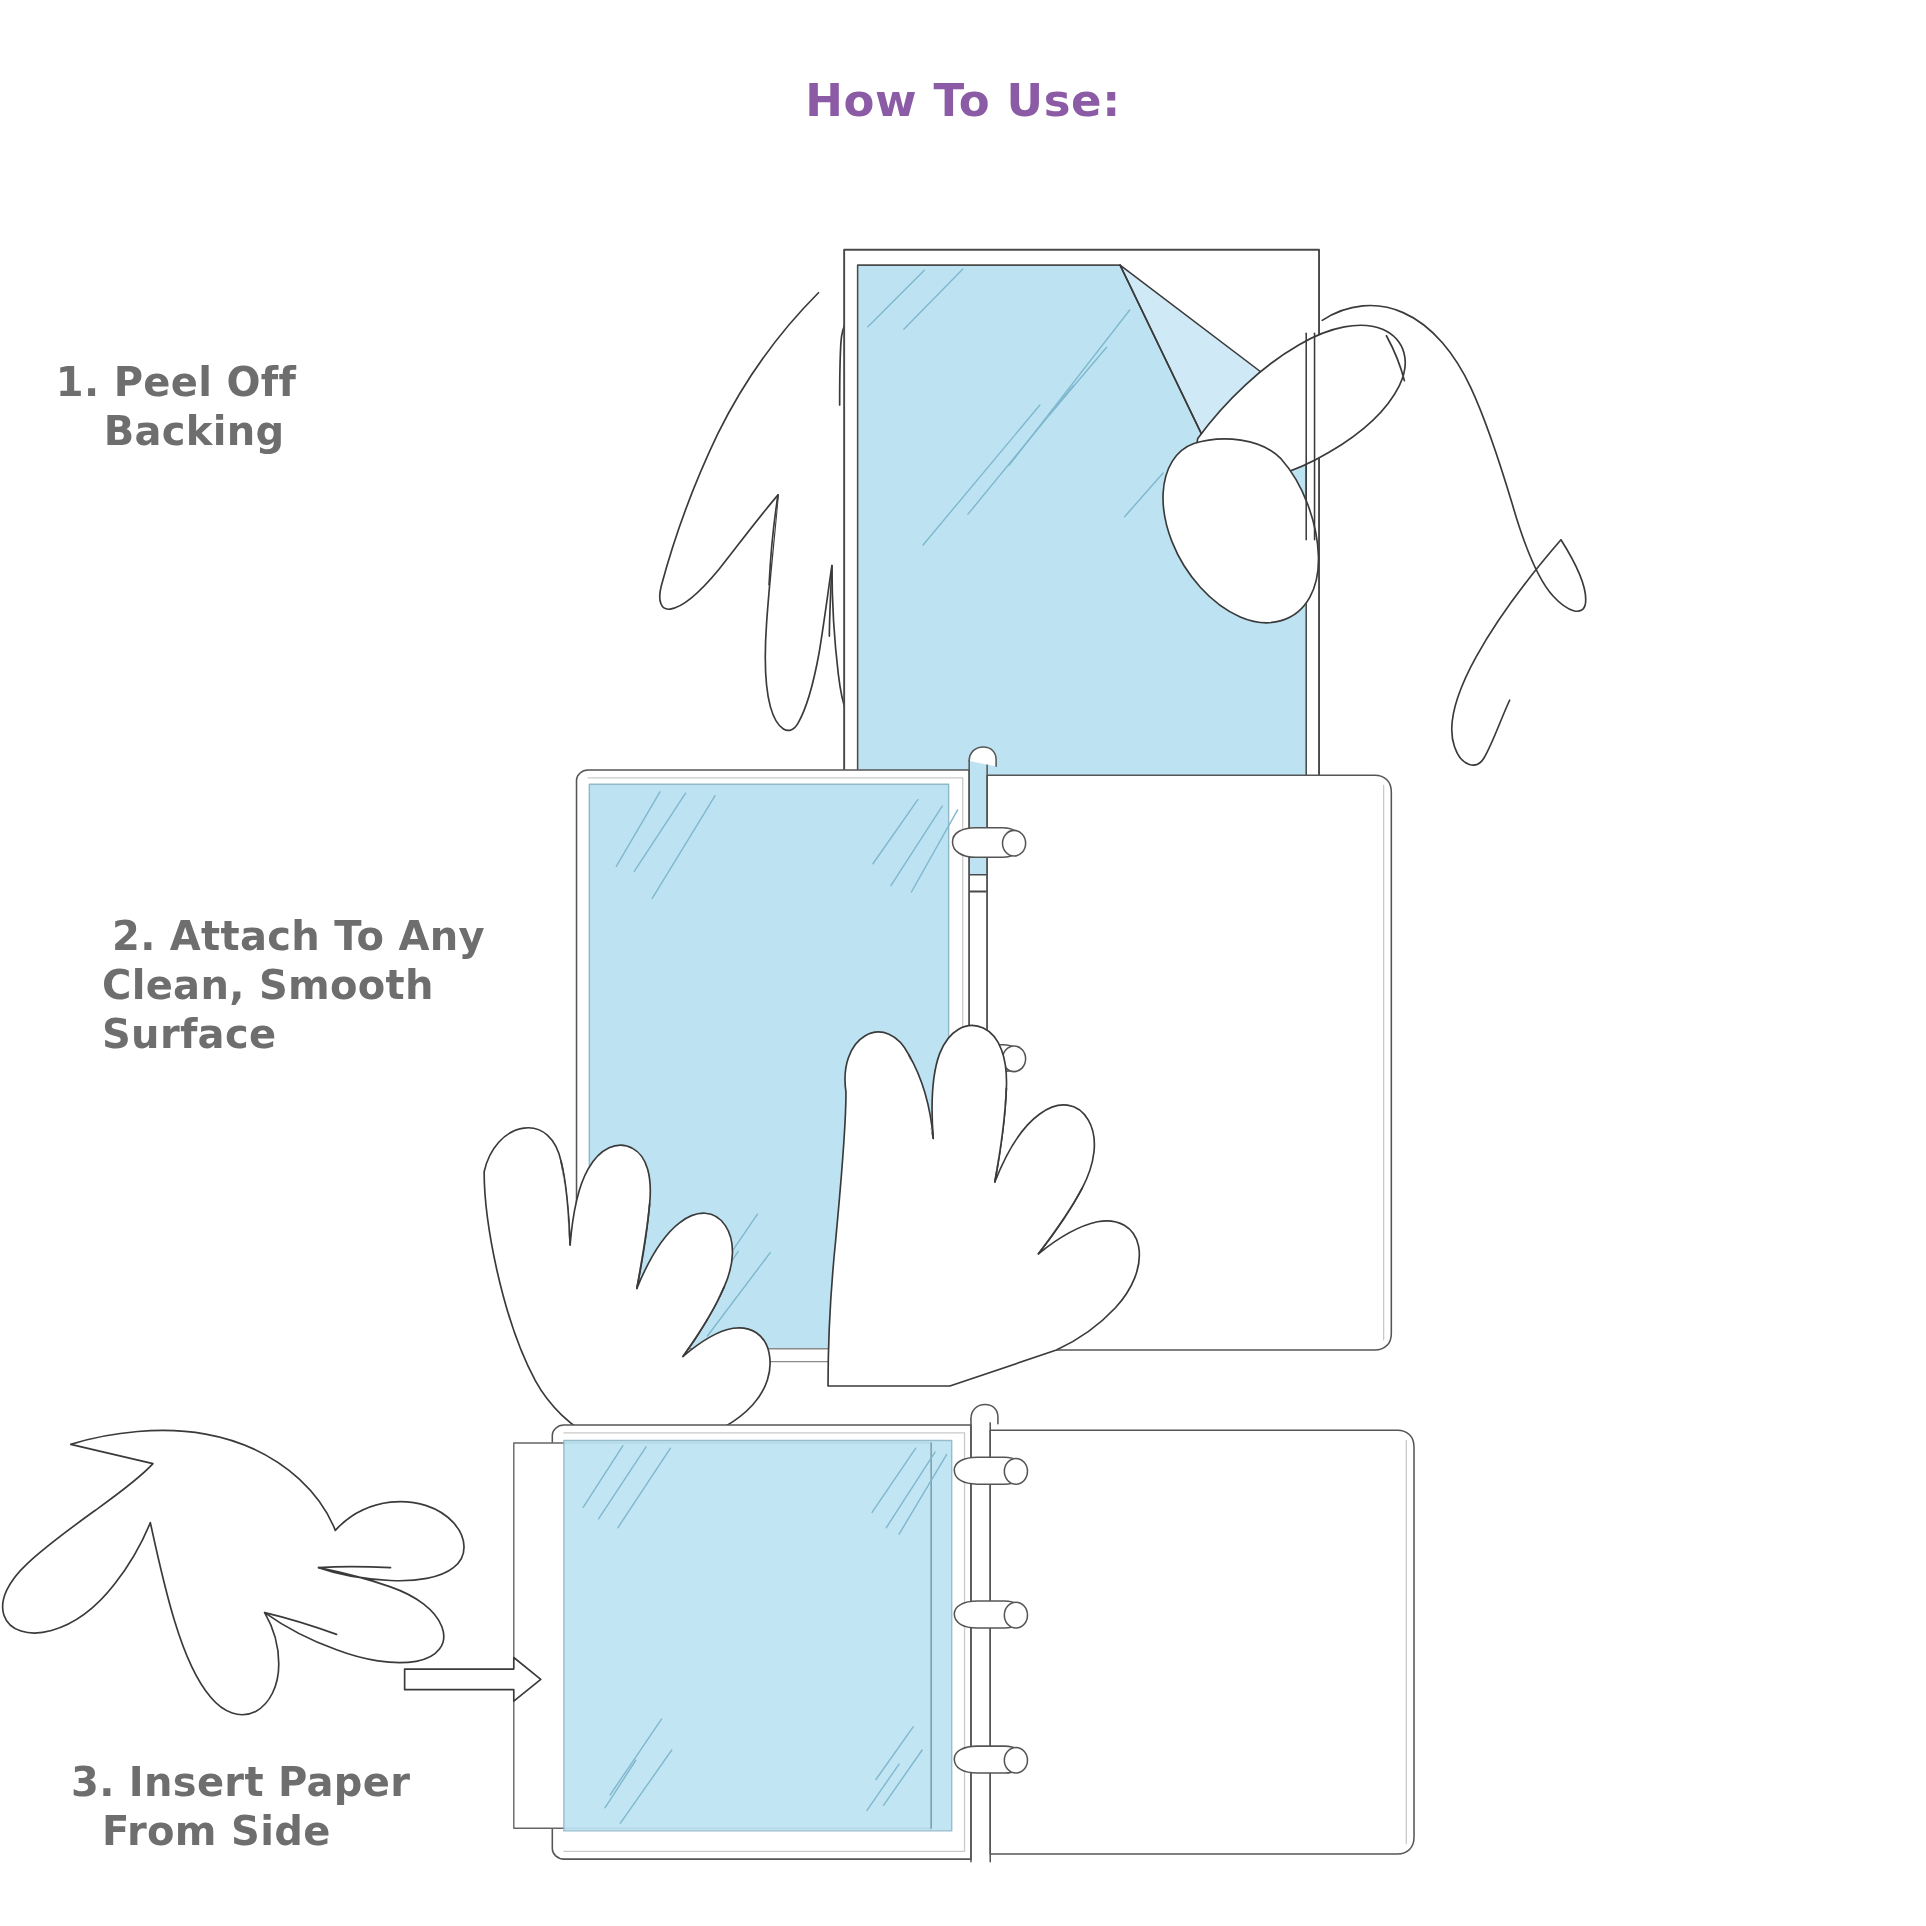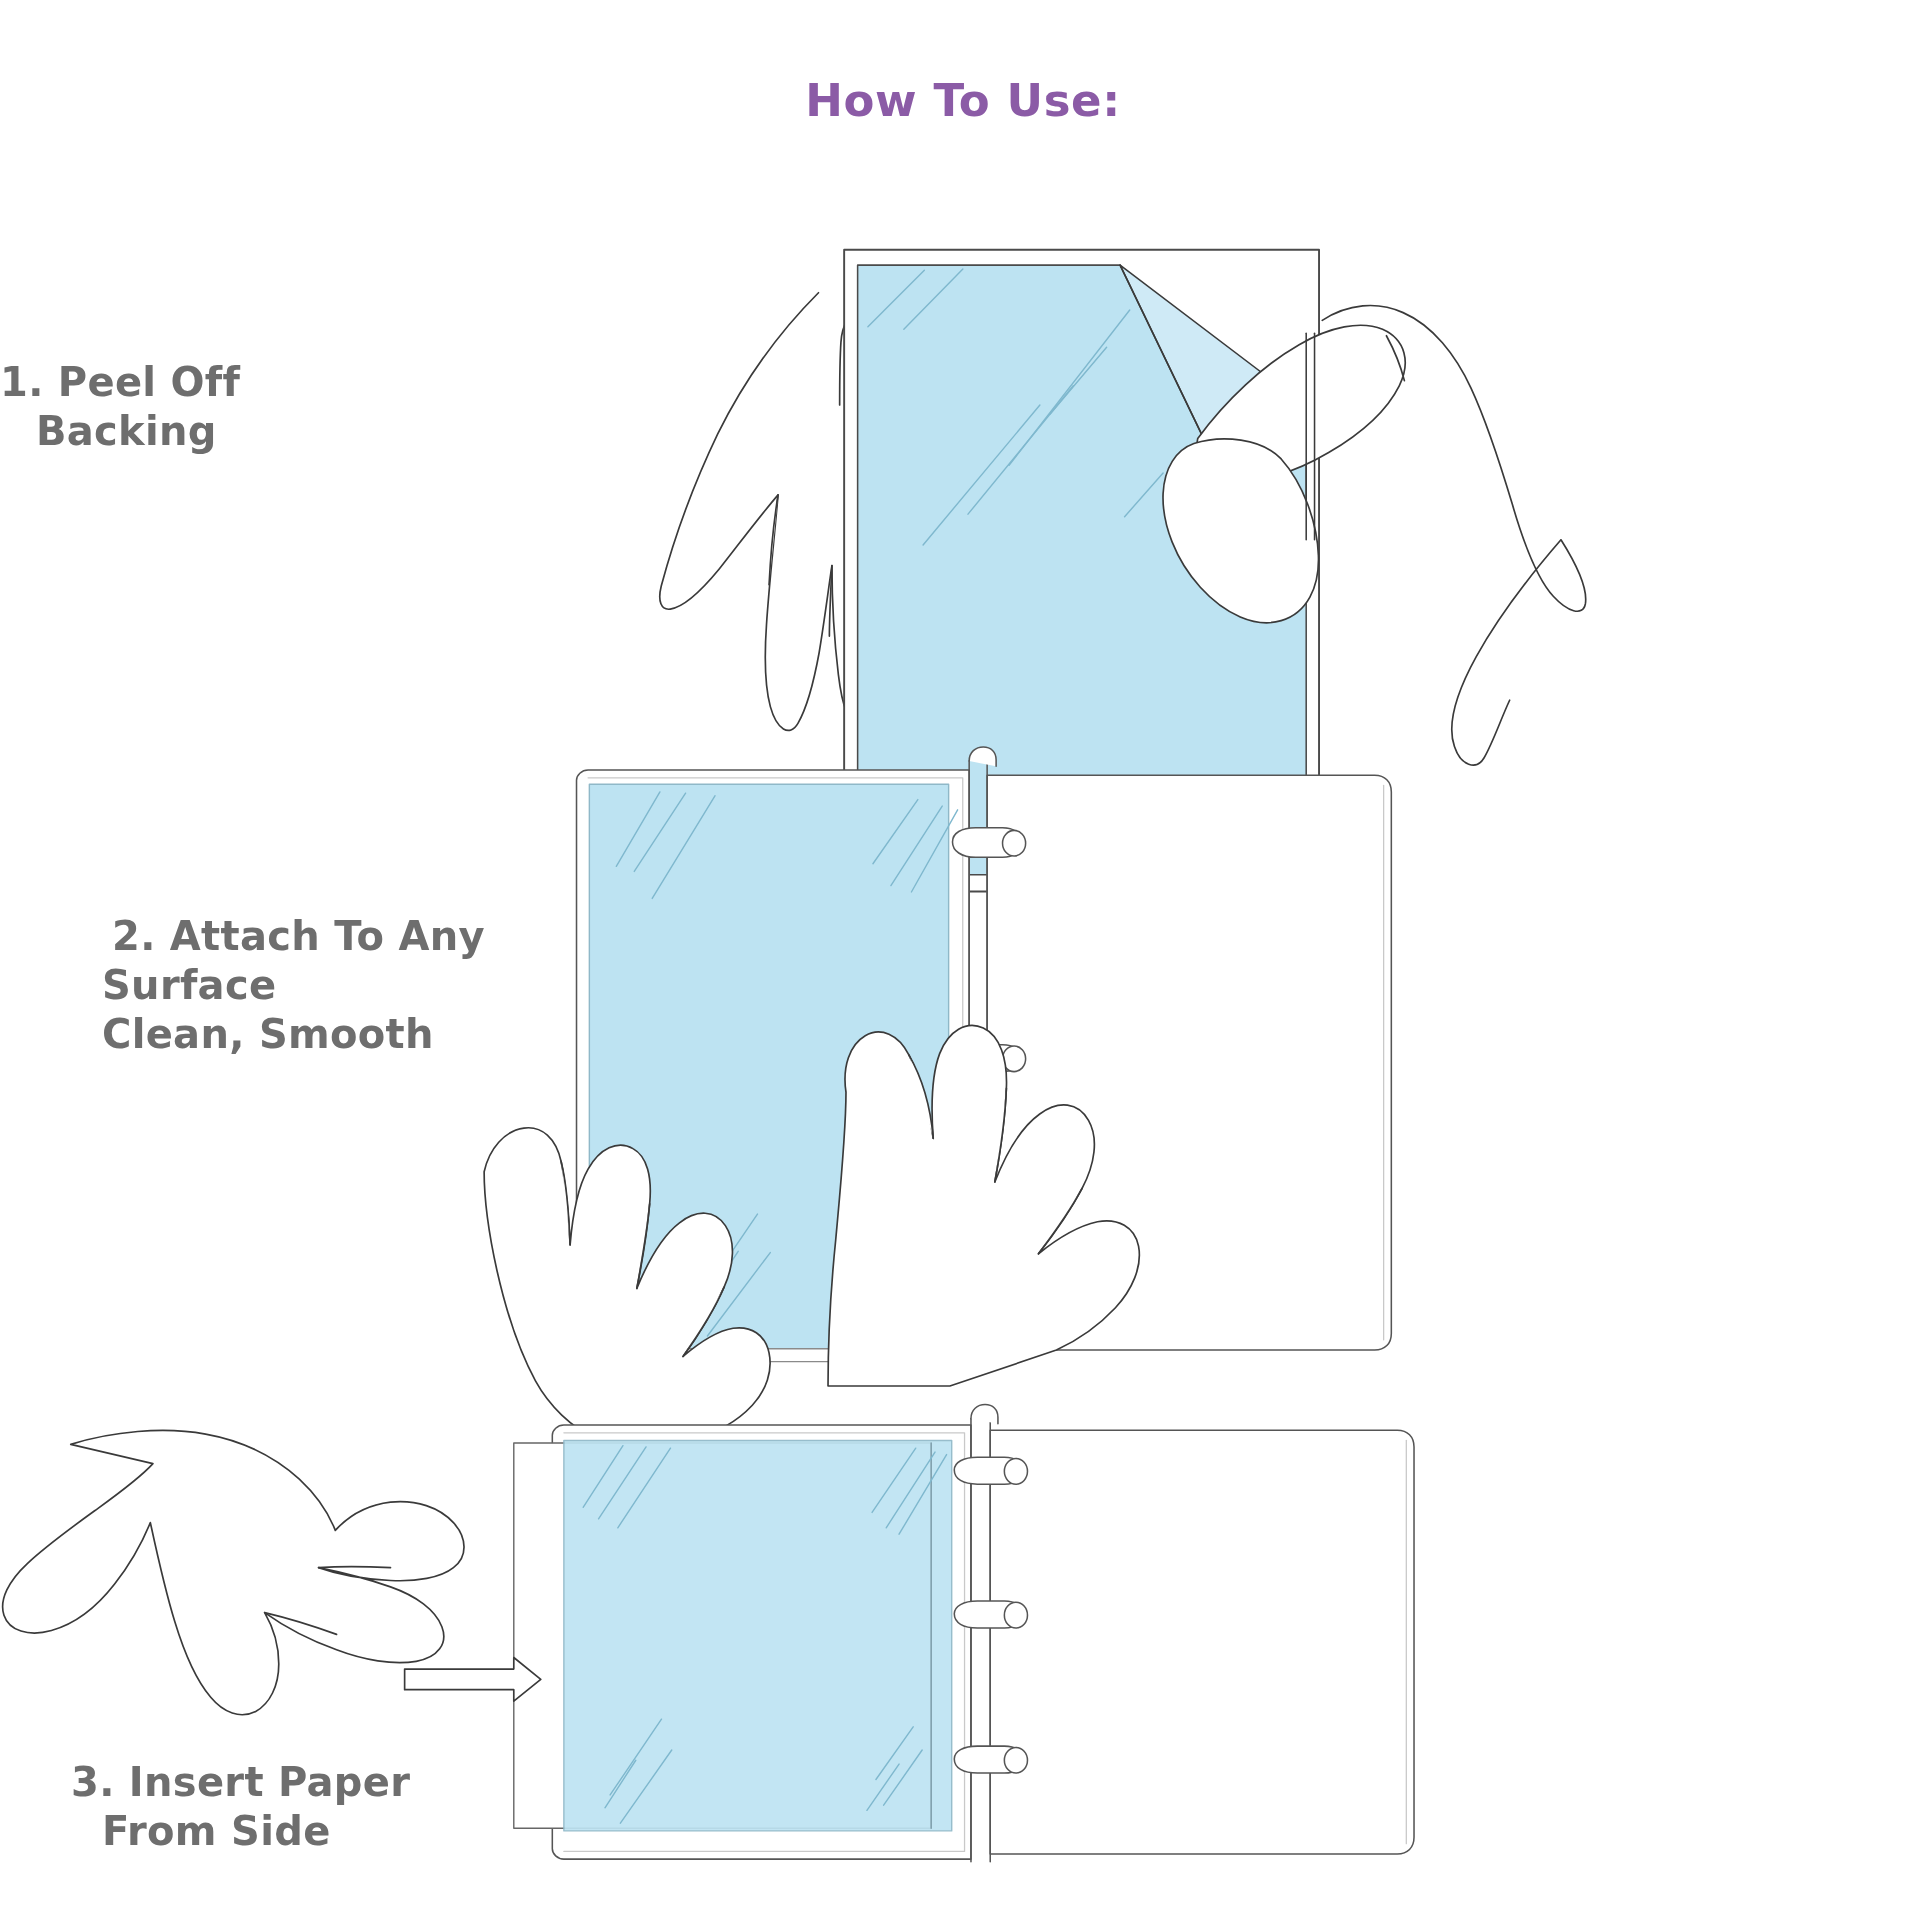--- a/index.html
+++ b/index.html
@@ -9,21 +9,21 @@
 
   .title{
     position:absolute;left:0;top:74px;width:1926px;text-align:center;
     font-size:45px;font-weight:bold;color:#8b5ba6;letter-spacing:0.6px;
   }
 
   .step-label{
     position:absolute;color:#6e6e6e;font-weight:bold;
     font-size:40px;line-height:49px;letter-spacing:0.3px;
   }
-  #step1-label{left:0px;top:358px;width:352px;text-align:left;}
+  #step1-label{left:0px;top:358px;width:352px;text-align:center;}
   #step2-label{left:71px;top:912px;width:488px;text-align:left;text-indent:0;}
   #step2-label .ln{display:block;margin-left:41px;}
   #step2-label .ln2,#step2-label .ln3{margin-left:31px;}
   #step3-label{left:71px;top:1758px;width:475px;text-align:left;}
   #step3-label .ln2{margin-left:31px;display:block;}
   #step1-label .ln2{display:block;margin-left:36px;}
 
   .fig{position:absolute;}
   svg{display:block;overflow:visible;}
 </style>
@@ -115,22 +115,22 @@
         <g stroke="#3a3a3a" stroke-width="2.4">
           <line x1="1035" y1="218" x2="1035" y2="540"></line>
           <line x1="1048" y1="218" x2="1048" y2="540"></line>
         </g>
       </g>
     </svg>
   </div>
 
   <div class="step-label" id="step2-label">
     <span class="ln ln1">2. Attach To Any</span>
+    <span class="ln ln2">Clean, Smooth</span>
     <span class="ln ln3">Surface</span>
-    <span class="ln ln2">Clean, Smooth</span>
   </div>
 
   <div class="fig" id="fig2" style="left:526px;top:738px;width:912px;height:648px;">
     <svg width="912" height="648" viewBox="0 0 1420 1010">
       <g fill="none" stroke="#3a3a3a" stroke-width="2.6" stroke-linejoin="round" stroke-linecap="round">
 
         <path d="M 78,66 C 78,58 86,50 96,50 L 690,50 L 690,960 L 96,960 C 86,960 78,952 78,944 Z" fill="#ffffff" stroke="#555" stroke-width="2.4"></path>
 
         <path d="M 96,62 L 680,62 L 680,948 L 96,948" stroke="#c9c9c9" stroke-width="2"></path>
 

